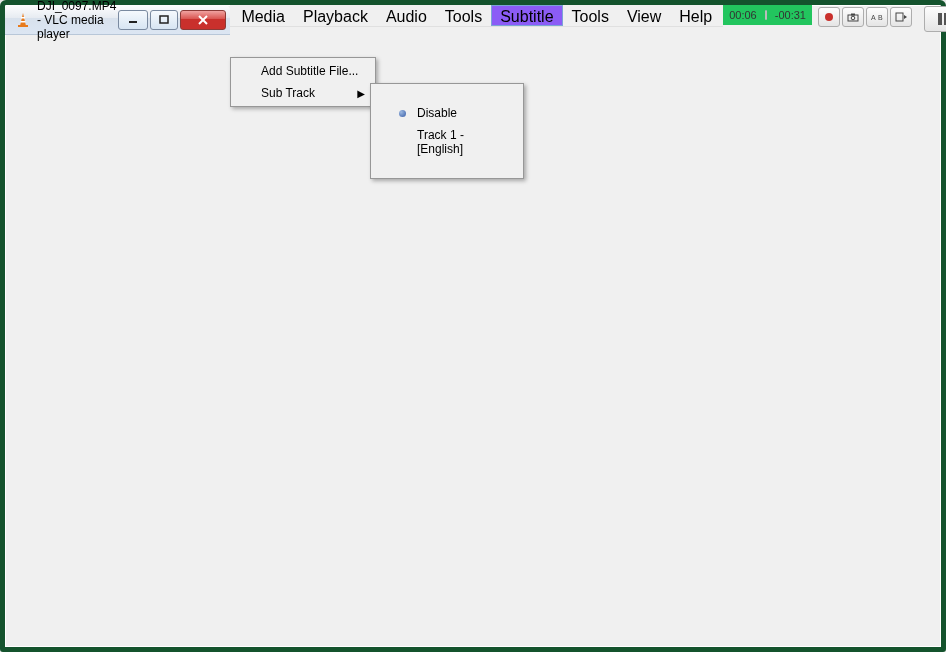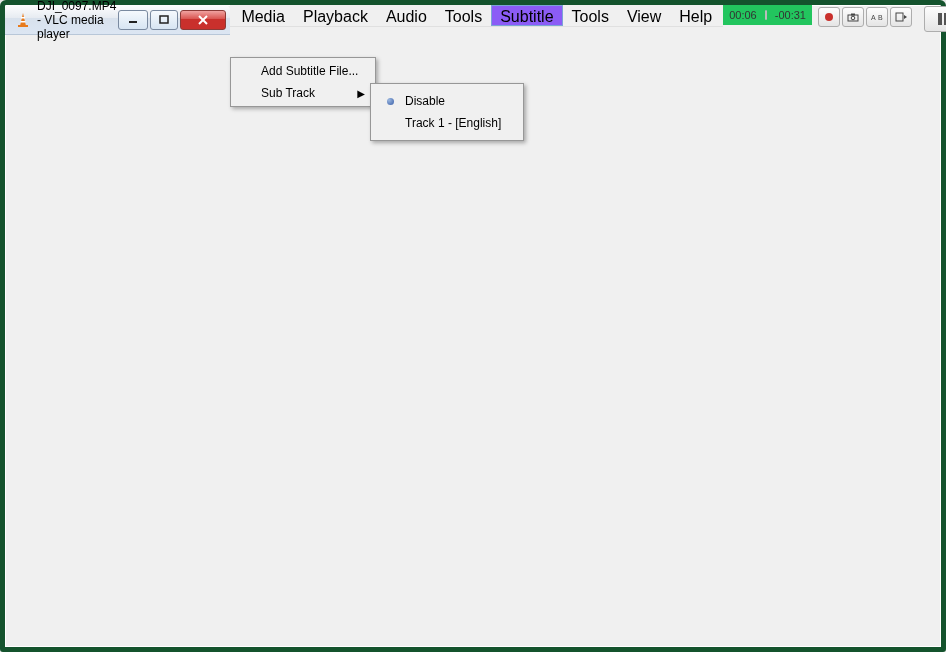--- a/index.html
+++ b/index.html
@@ -16,21 +16,21 @@
 .win-btn svg { display: block; }
 
 .menubar { height: 22px; background: #f0f0f0; display: flex; align-items: stretch; font-size: 16px; padding: 0 2px; border-bottom: 1px solid #e0e0e0; position: relative; }
 .menubar .menu-item { padding: 3px 9px; cursor: default; }
 .menubar .menu-item.active { background: #8b5cf6; border: 1px solid #7ba4d6; padding: 2px 8px; }
 
 .dropdown { position: absolute; left: 219px; top: 52px; width: 146px; background: #f0f0f0; border: 1px solid #979797; font-size: 12px; box-shadow: 2px 2px 4px rgba(0,0,0,.3); z-index: 10; padding: 2px; margin-left: 6px; }
 .dropdown .entry { display: flex; align-items: center; padding: 4px 6px 4px 28px; cursor: default; position: relative; }
 .dropdown .arrow { position: absolute; right: 8px; font-size: 10px; }
 
-.submenu { position: absolute; left: 365px; top: 78px; width: 154px; background: #f0f0f0; border: 1px solid #979797; font-size: 12px; box-shadow: 2px 2px 4px rgba(0,0,0,.3); z-index: 11; padding: 6px; }
+.submenu { position: absolute; left: 365px; top: 78px; width: 154px; background: #f0f0f0; border: 1px solid #979797; font-size: 12px; box-shadow: 2px 2px 4px rgba(0,0,0,.3); z-index: 11; padding: 18px; }
 .submenu .entry { padding: 4px 6px 4px 28px; cursor: default; position: relative; }
 .submenu .bullet { width: 7px; height: 7px; border-radius: 50%; background: radial-gradient(circle at 30% 30%, #9bb8e0,#3a5ea8); position:absolute; left:10px; top:8px;}
 
 .video-area { flex: 1; background: #000; position: relative; overflow: hidden; }
 .video-frame { position: absolute; inset: 0; }
 
 .time-row { height: 20px; display: flex; align-items: center; padding: 2px 6px; font-size: 11px; color: #333; gap: 8px; background:#22c55e; }
 .time-row .seek { flex: 1; height: 10px; background: #e6e6e6; border: 1px solid #bcbcbc; border-radius: 3px; position: relative; }
 .time-row .seek .fill { position: absolute; left: 0; top: 0; bottom: 0; width: 14%; background: linear-gradient(#6aa9f3,#2e7cd6); border-radius: 2px; }
 

